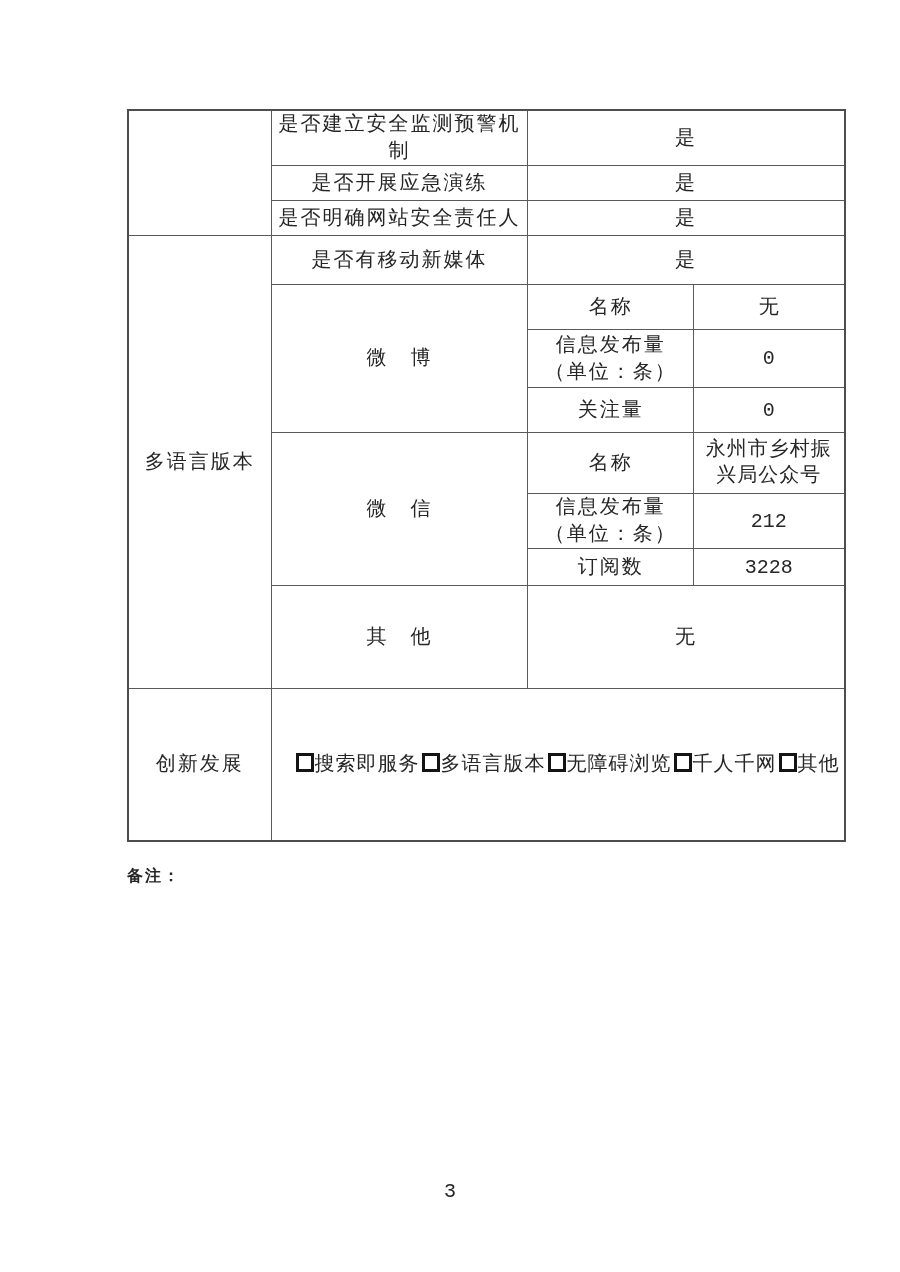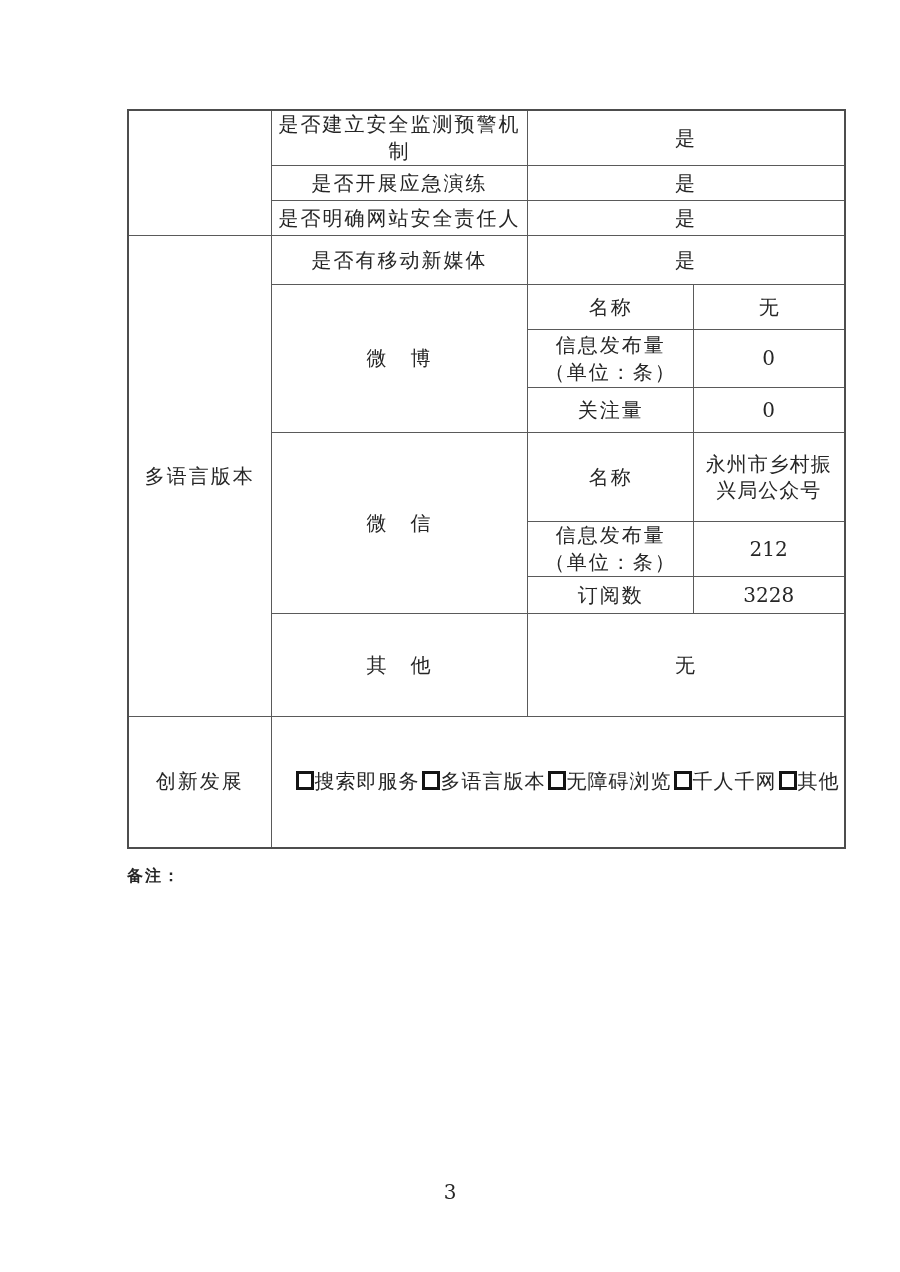--- a/index.html
+++ b/index.html
@@ -1,36 +1,36 @@
 <!DOCTYPE html>
 <html><head>
 <meta charset="utf-8">
 <style>
   html,body{margin:0;padding:0;}
   body{
     width:900px;height:1272px;background:#ffffff;
     font-family:"DejaVu Serif","Liberation Serif",serif;
     color:#262626;
   }
-  .page{position:relative;width:900px;height:1272px;overflow:hidden;}
+  .page{position:relative;width:900px;height:1272px;overflow:hidden;font-family:Liberation Mono, monospace;}
 
   table.report{
     position:absolute;left:127px;top:109px;
     border-collapse:collapse;table-layout:fixed;
     border:2px solid #4d4d4d;
   }
   td{
     border:1px solid #5a5a5a;
     text-align:center;vertical-align:middle;
     font-size:20px;letter-spacing:2px;
     padding:0 4px;line-height:27px;
     overflow:hidden;
   }
   td.num{letter-spacing:0;}
-  td.wrapval{line-height:26px;padding:18px 6px;letter-spacing:1px;}
+  td.wrapval{line-height:26px;padding:4px 6px;letter-spacing:1px;}
   td.innov{
     text-align:center;padding-left:22px;letter-spacing:1px;
     white-space:nowrap;
   }
   .cbx{
     display:inline-block;width:12px;height:13px;
     border:3px solid #141414;background:#ffffff;
     vertical-align:-2px;margin:0 1px 0 2px;
   }
   .opt{white-space:nowrap;}
@@ -109,21 +109,21 @@
     <tr style="height:37px">
       <td>订阅数</td>
       <td class="num">3228</td>
     </tr>
 
     <tr style="height:103px">
       <td>其　他</td>
       <td colspan="2">无</td>
     </tr>
 
-    <tr style="height:131px">
+    <tr style="height:152px">
       <td>创新发展</td>
       <td colspan="3" class="innov">
         <span class="opt"><span class="cbx"></span><span>搜索即服务</span></span><span class="opt"><span class="cbx"></span><span>多语言版本</span></span><span class="opt"><span class="cbx"></span><span>无障碍浏览</span></span><span class="opt"><span class="cbx"></span><span>千人千网</span></span><span class="opt"><span class="cbx"></span><span>其他</span></span>
       </td>
     </tr>
   </tbody>
     </table>
 
   <div class="remark">备注：</div>
 

